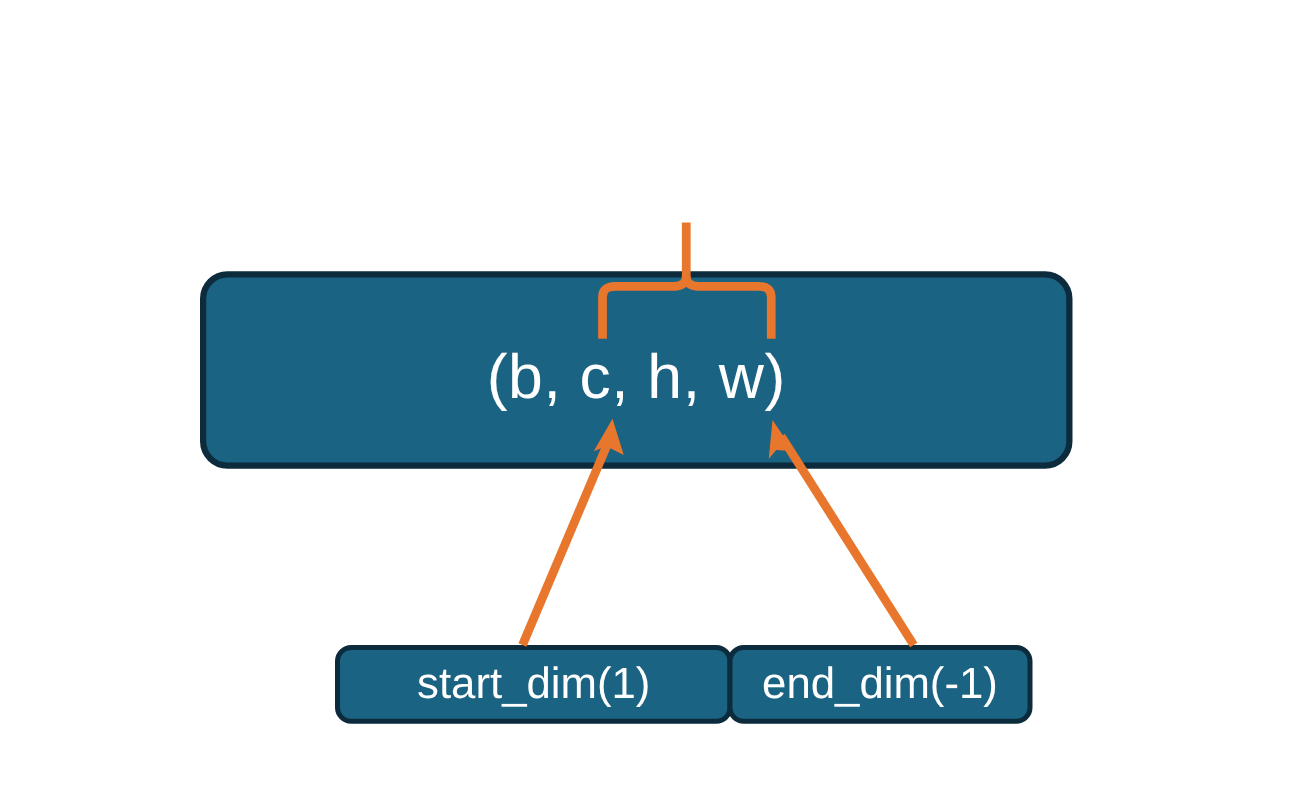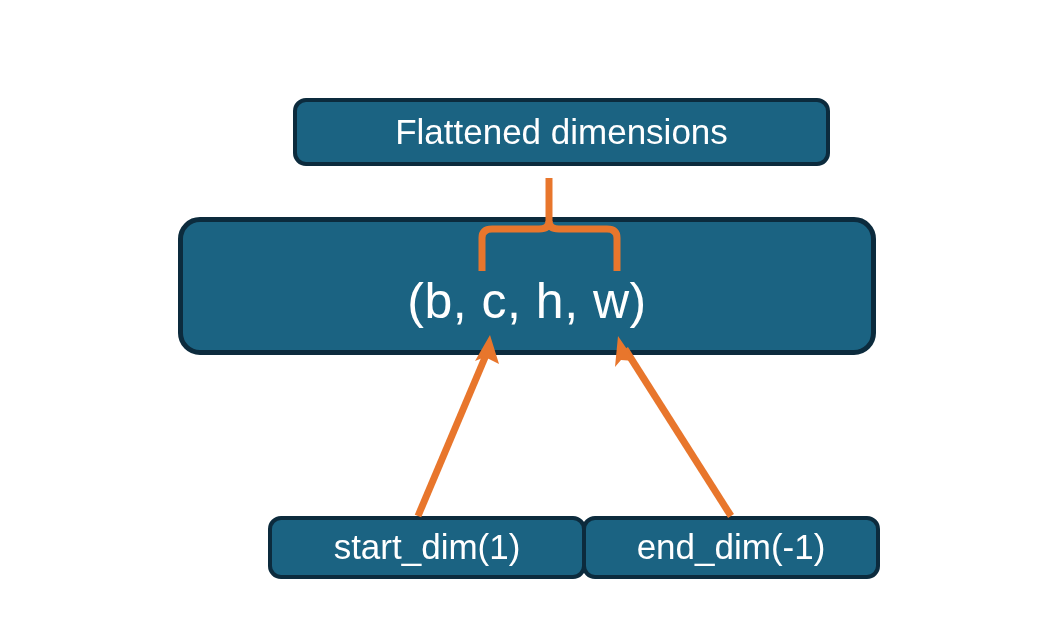--- a/index.html
+++ b/index.html
@@ -44,24 +44,24 @@
     width: 537px;
     height: 68px;
     border-radius: 13px;
   }
   #node-flattened .node-label {
     font-size: 35px;
   }
 
   
   #node-shape {
-    left: 178px;
+    left: 160px;
     top: 217px;
     width: 698px;
-    height: 138px;
+    height: 158px;
     border-radius: 22px;
     border-width: 5px;
     align-items: flex-start;
     justify-content: center;
   }
   #node-shape .node-label {
     font-size: 50px;
     margin-top: 52px;
     letter-spacing: 0.5px;
   }
@@ -70,21 +70,21 @@
   #node-start-dim {
     left: 268px;
     top: 516px;
     width: 318px;
     height: 63px;
     border-radius: 13px;
   }
   #node-end-dim {
     left: 582px;
     top: 516px;
-    width: 298px;
+    width: 244px;
     height: 63px;
     border-radius: 13px;
   }
   #node-start-dim .node-label,
   #node-end-dim .node-label {
     font-size: 35px;
   }
 
   
   #connectors {
@@ -105,23 +105,20 @@
   }
   .arrow-fill {
     fill: #e8762c;
   }
 </style>
 </head>
 <body>
 
 <div id="canvas">
 
-  <div class="node" id="node-flattened">
-    <span class="node-label">Flattened dimensions</span>
-  </div>
 
   <div class="node" id="node-shape">
     <span class="node-label">(b, c, h, w)</span>
   </div>
 
   <div class="node" id="node-start-dim">
     <span class="node-label">start_dim(1)</span>
   </div>
 
   <div class="node" id="node-end-dim">

